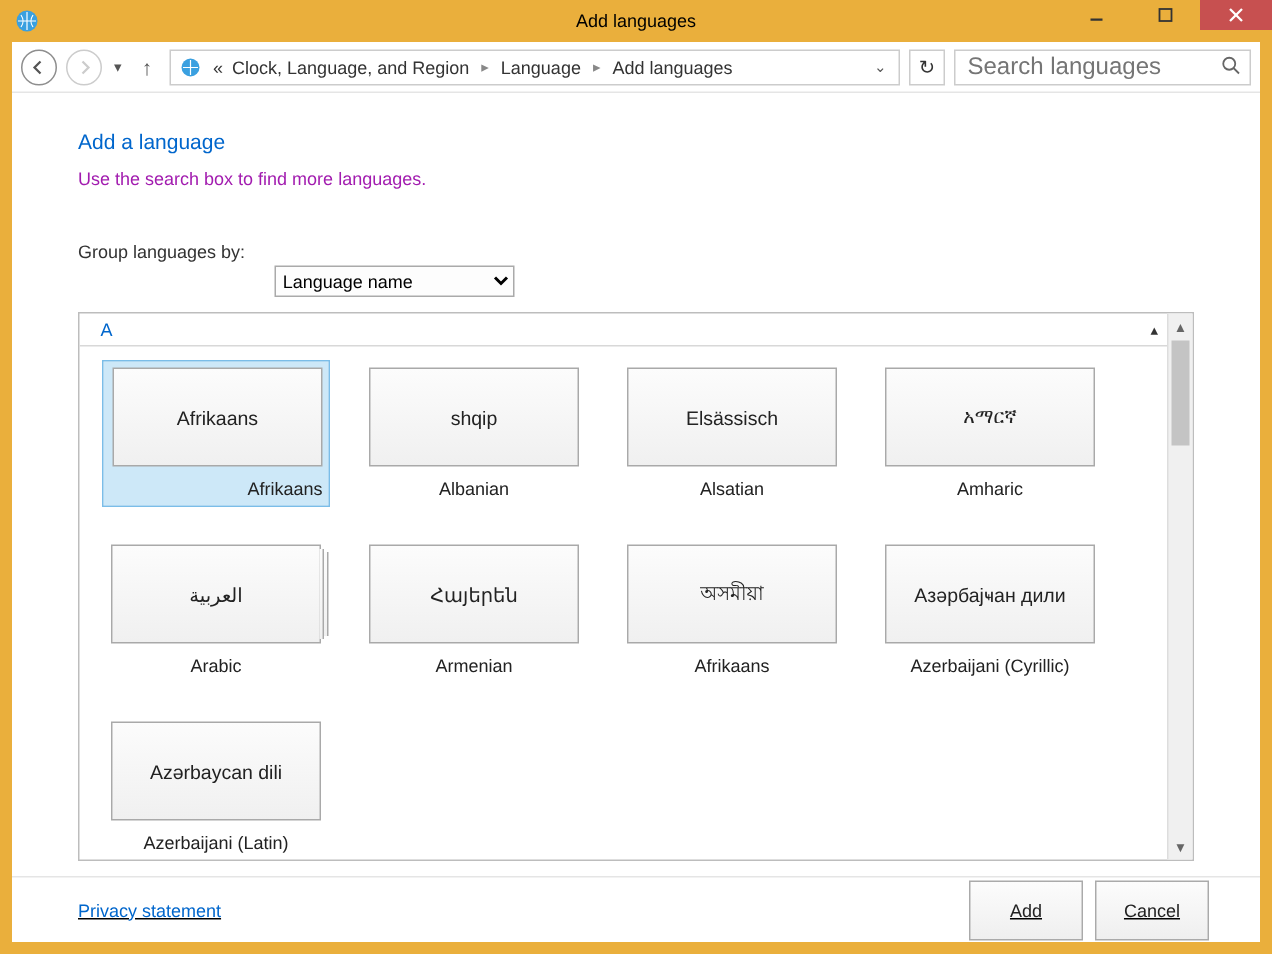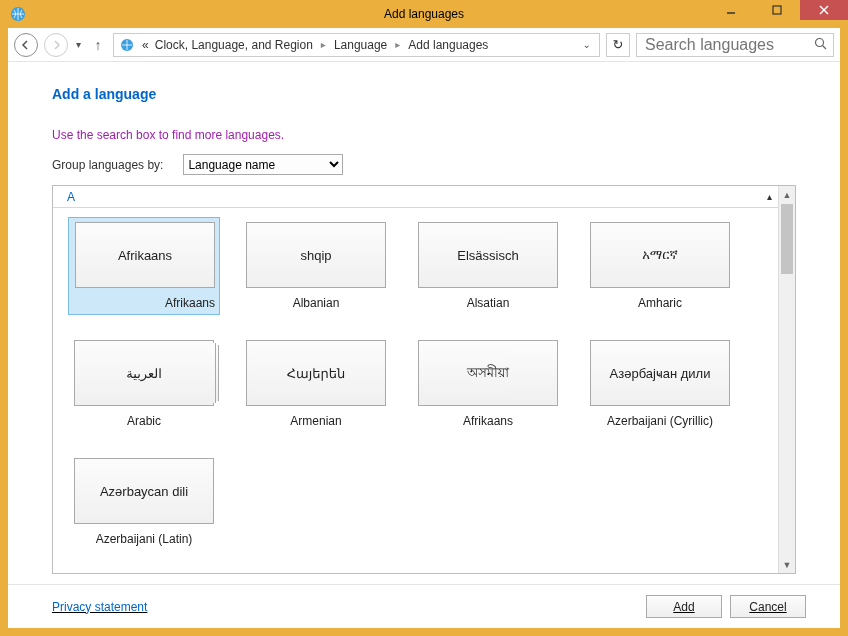--- a/index.html
+++ b/index.html
@@ -70,26 +70,26 @@
   .searchbox input {
     border:none; outline:none; font-size:16px; color:#777; width: 160px; background:transparent;
   }
   .search-icon { color:#555; font-size:13px; }
 
   
   .content {
     flex: 1; padding: 24px 44px 10px 44px; overflow: hidden; display:flex; flex-direction:column;
   }
   .heading {
-    color: #0066cc; font-size: 14px; font-weight: 700; margin-bottom: 26px;
+    color: #0066cc; font-size: 14px; font-weight: 400; margin-bottom: 10px;
   }
   .hint { font-size: 12px; color:#a21caf; margin-bottom: 12px; }
   .group-row { font-size:12px; color:#333; display:flex; align-items:center; gap:20px; margin-bottom:10px;}
   .group-row select {
-    font-size:12px; border:1px solid #aaa; height:21px; width:160px; background:#fdfdfd;
+    font-size:12px; border:1px solid #aaa; height:21px; width:160px; background:#fdfdfd;margin-top:39px;
   }
 
   .listframe {
     border:1px solid #bdbdbd; flex:1; display:flex; min-height:0;
   }
   .listscroll {
     flex:1; overflow:hidden; padding: 4px 0 8px 0;
   }
   .letterbar {
     height:18px; border-bottom:1px solid #d8d8d8; padding-left:14px;
@@ -133,21 +133,21 @@
 
   
   .footer {
     height: 44px; border-top:1px solid #e5e5e5; display:flex; align-items:center;
     padding: 0 34px 0 44px;
     text-decoration: underline;
   }
   .privacy { color:#0066cc; font-size:12px; }
   .footer .spacer { flex:1; }
   .btn {
-    min-width: 76px; height:23px; border:1px solid #aaa; background:linear-gradient(#fcfcfc,#efefef);
+    min-width: 76px; height:40px; border:1px solid #aaa; background:linear-gradient(#fcfcfc,#efefef);
     font-size:12px; color:#222; padding:0 14px; margin-left:8px;
   }
 </style>
 </head>
 <body>
 
 <div class="window">
 
   <div class="titlebar">
     <div class="sys-icon">

